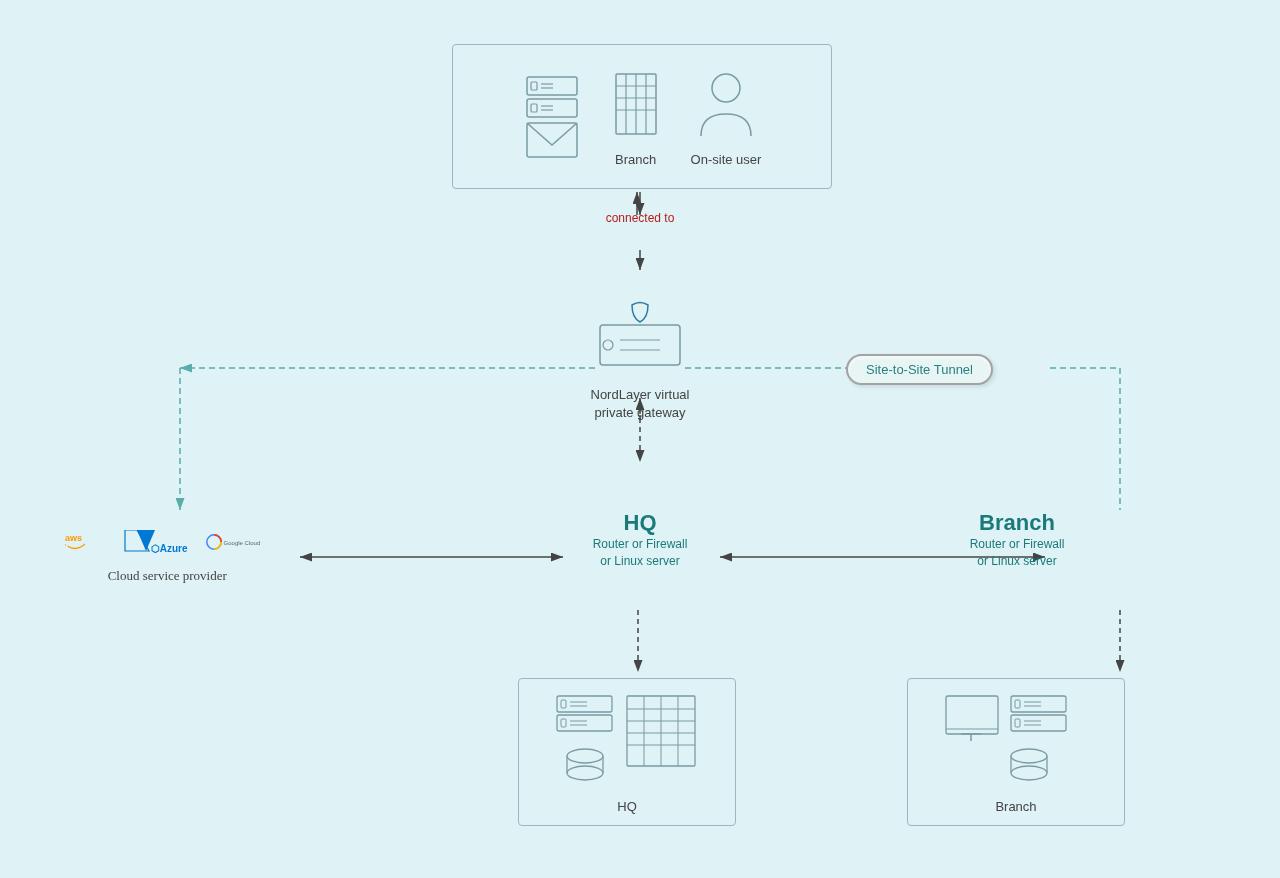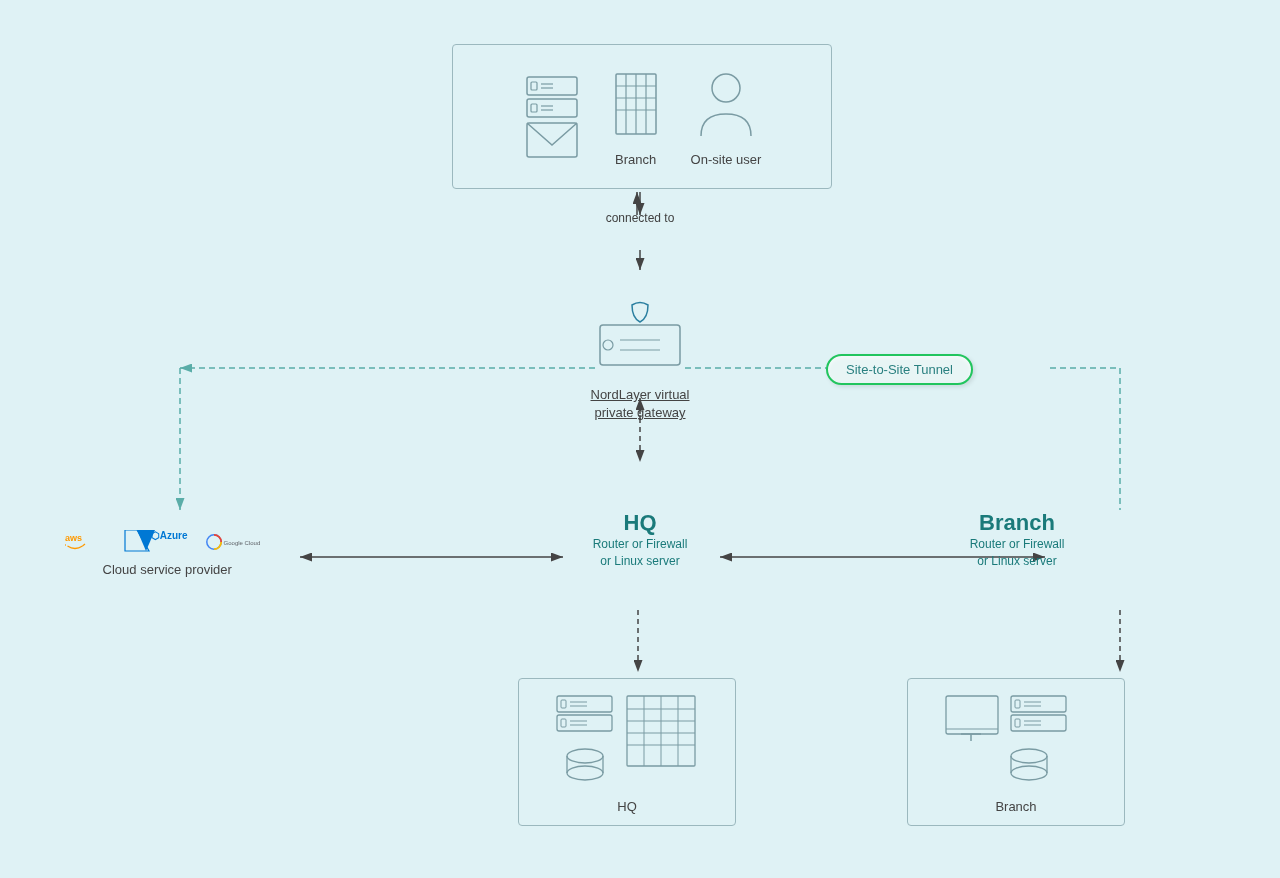--- a/index.html
+++ b/index.html
@@ -69,21 +69,20 @@
       flex-direction: column;
       align-items: center;
     }
 
     .gateway-label {
       font-size: 13px;
       color: #444;
       text-align: center;
       margin-top: 8px;
       line-height: 1.4;
-      text-decoration: underline;
     }
 
     
     .hq-section {
       position: absolute;
       top: 510px;
       left: 575px;
       width: 130px;
       display: flex;
       flex-direction: column;
@@ -132,29 +131,30 @@
       position: absolute;
       top: 530px;
       left: 65px;
       display: flex;
       flex-direction: column;
       align-items: center;
     }
 
     .cloud-logos {
       display: flex;
-      align-items: flex-start;
+      align-items: flex-end;
       gap: 12px;
     }
 
     .cloud-label {
       font-size: 13px;
       color: #444;
-      margin-top: 8px;
+      margin-top: 14px;
       text-align: center;
+      font-family: Liberation Serif, serif;
     }
 
     
     .hq-bottom-box {
       position: absolute;
       bottom: 52px;
       left: 518px;
       width: 218px;
       height: 148px;
       border: 1.5px solid #9bb8be;
@@ -186,23 +186,23 @@
     .box-label {
       font-size: 13px;
       color: #444;
       margin-top: 4px;
     }
 
     
     .tunnel-pill {
       position: absolute;
       top: 354px;
-      right: 184px;
+      right: 164px;
       background: #e8f5f5;
-      border: 2px solid #22c55e;
+      border: 2px solid #a3a3a3;
       border-radius: 20px;
       padding: 6px 18px;
       font-size: 13px;
       color: #2a8080;
       font-weight: 500;
       
       box-shadow: inset 0 2px 4px rgba(255,255,255,0.6), 2px 2px 4px rgba(0,0,0,0.1);
     }
 
     
@@ -302,21 +302,21 @@
         <svg class="icon" width="60" height="80" viewBox="0 0 60 80">
           <circle cx="30" cy="22" r="14" stroke="#7a9ba3" stroke-width="1.5" fill="none"></circle>
           <path d="M5 70 Q5 48 30 48 Q55 48 55 70" stroke="#7a9ba3" stroke-width="1.5" fill="none"></path>
         </svg>
         <span class="icon-label">On-site user</span>
       </div>
     </div>
   </div>
 
   <div style="position:absolute; top:208px; left:575px; width:130px; text-align:center;">
-    <span style="font-size:12px; color:#404040;">connected to</span>
+    <span style="font-size:12px; color:#b91c1c;">connected to</span>
   </div>
 
   <div class="gateway-box">
     <svg width="100" height="80" viewBox="0 0 100 80">
 
       <rect x="10" y="25" width="80" height="40" rx="3" stroke="#7a9ba3" stroke-width="1.5" fill="none"></rect>
       <circle cx="18" cy="45" r="5" stroke="#7a9ba3" stroke-width="1.2" fill="none"></circle>
       <line x1="30" y1="40" x2="70" y2="40" stroke="#7a9ba3" stroke-width="1.2"></line>
       <line x1="30" y1="50" x2="70" y2="50" stroke="#7a9ba3" stroke-width="1.2"></line>
 

